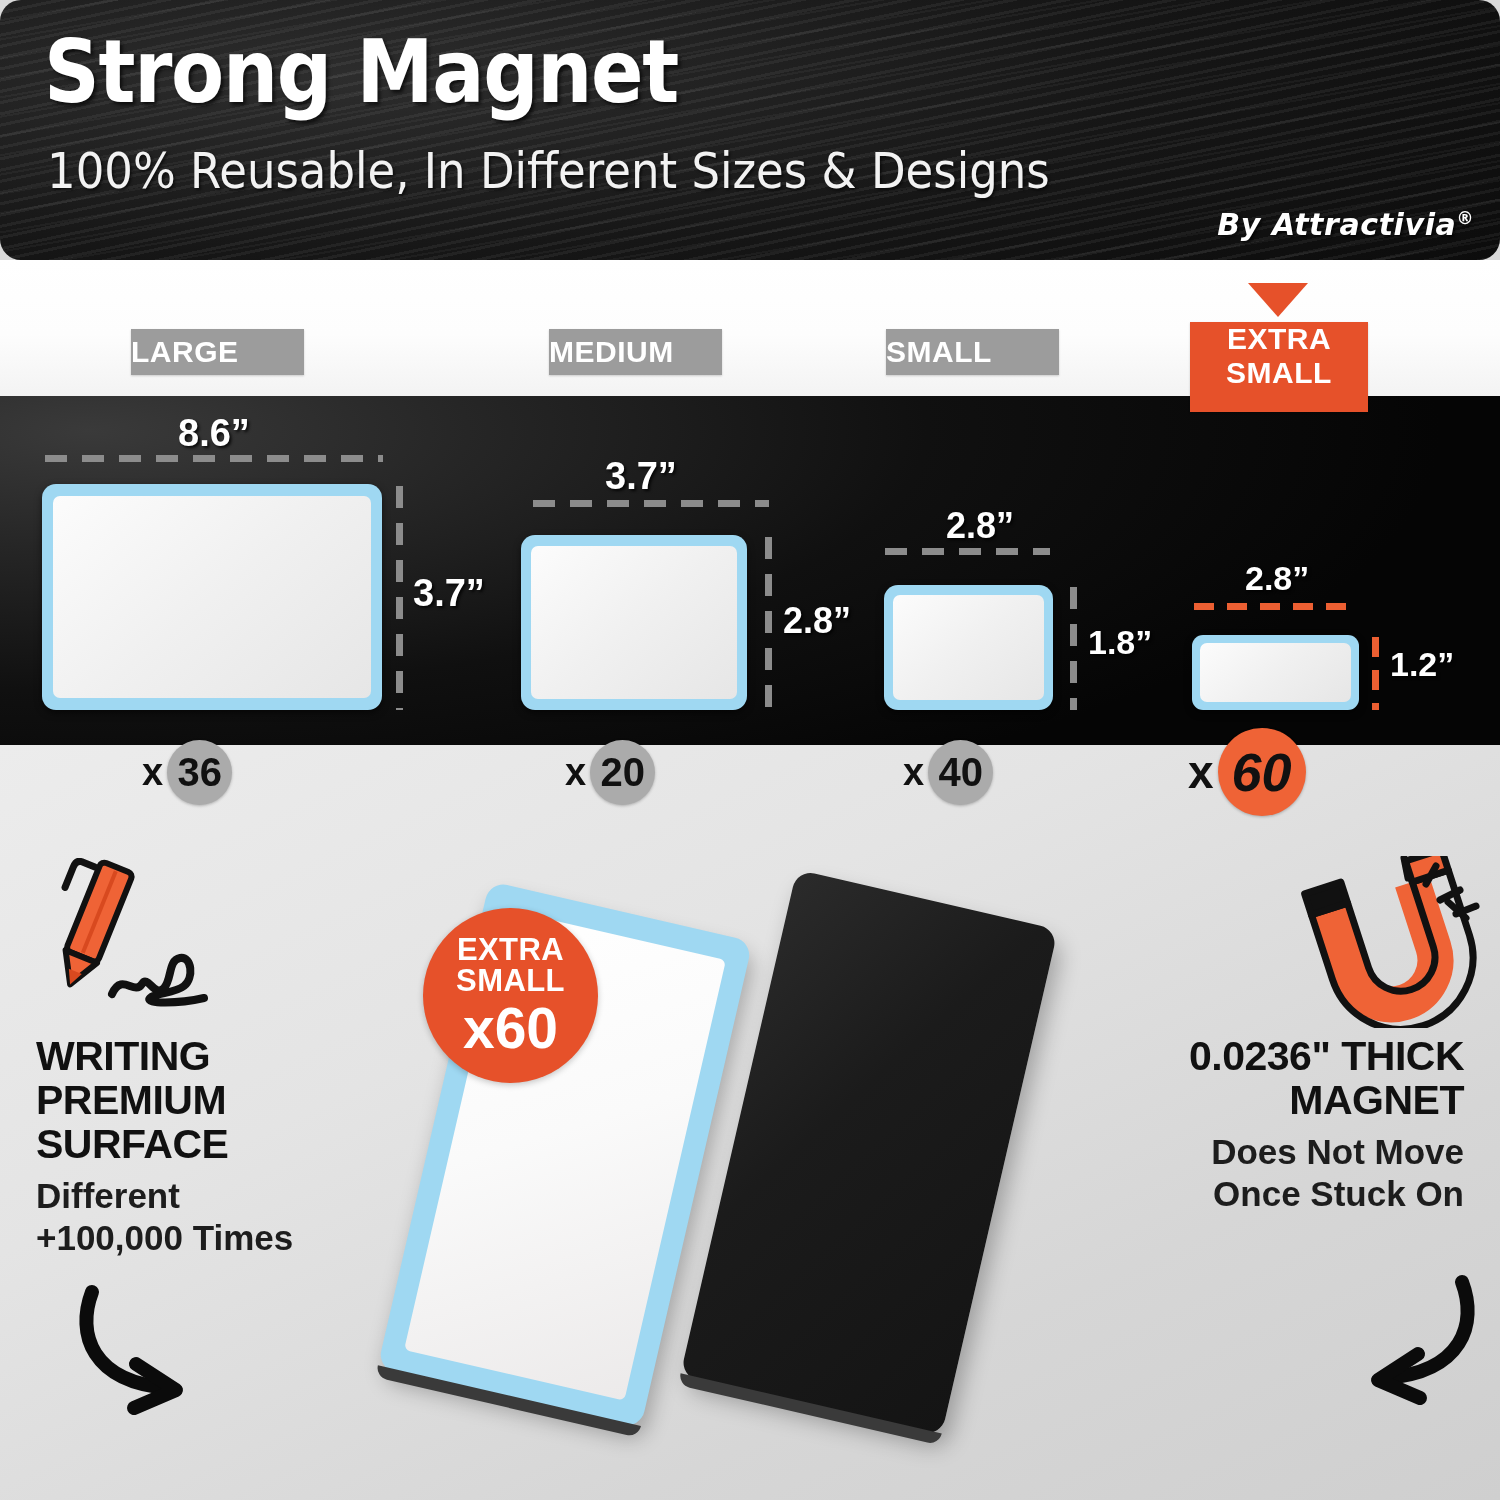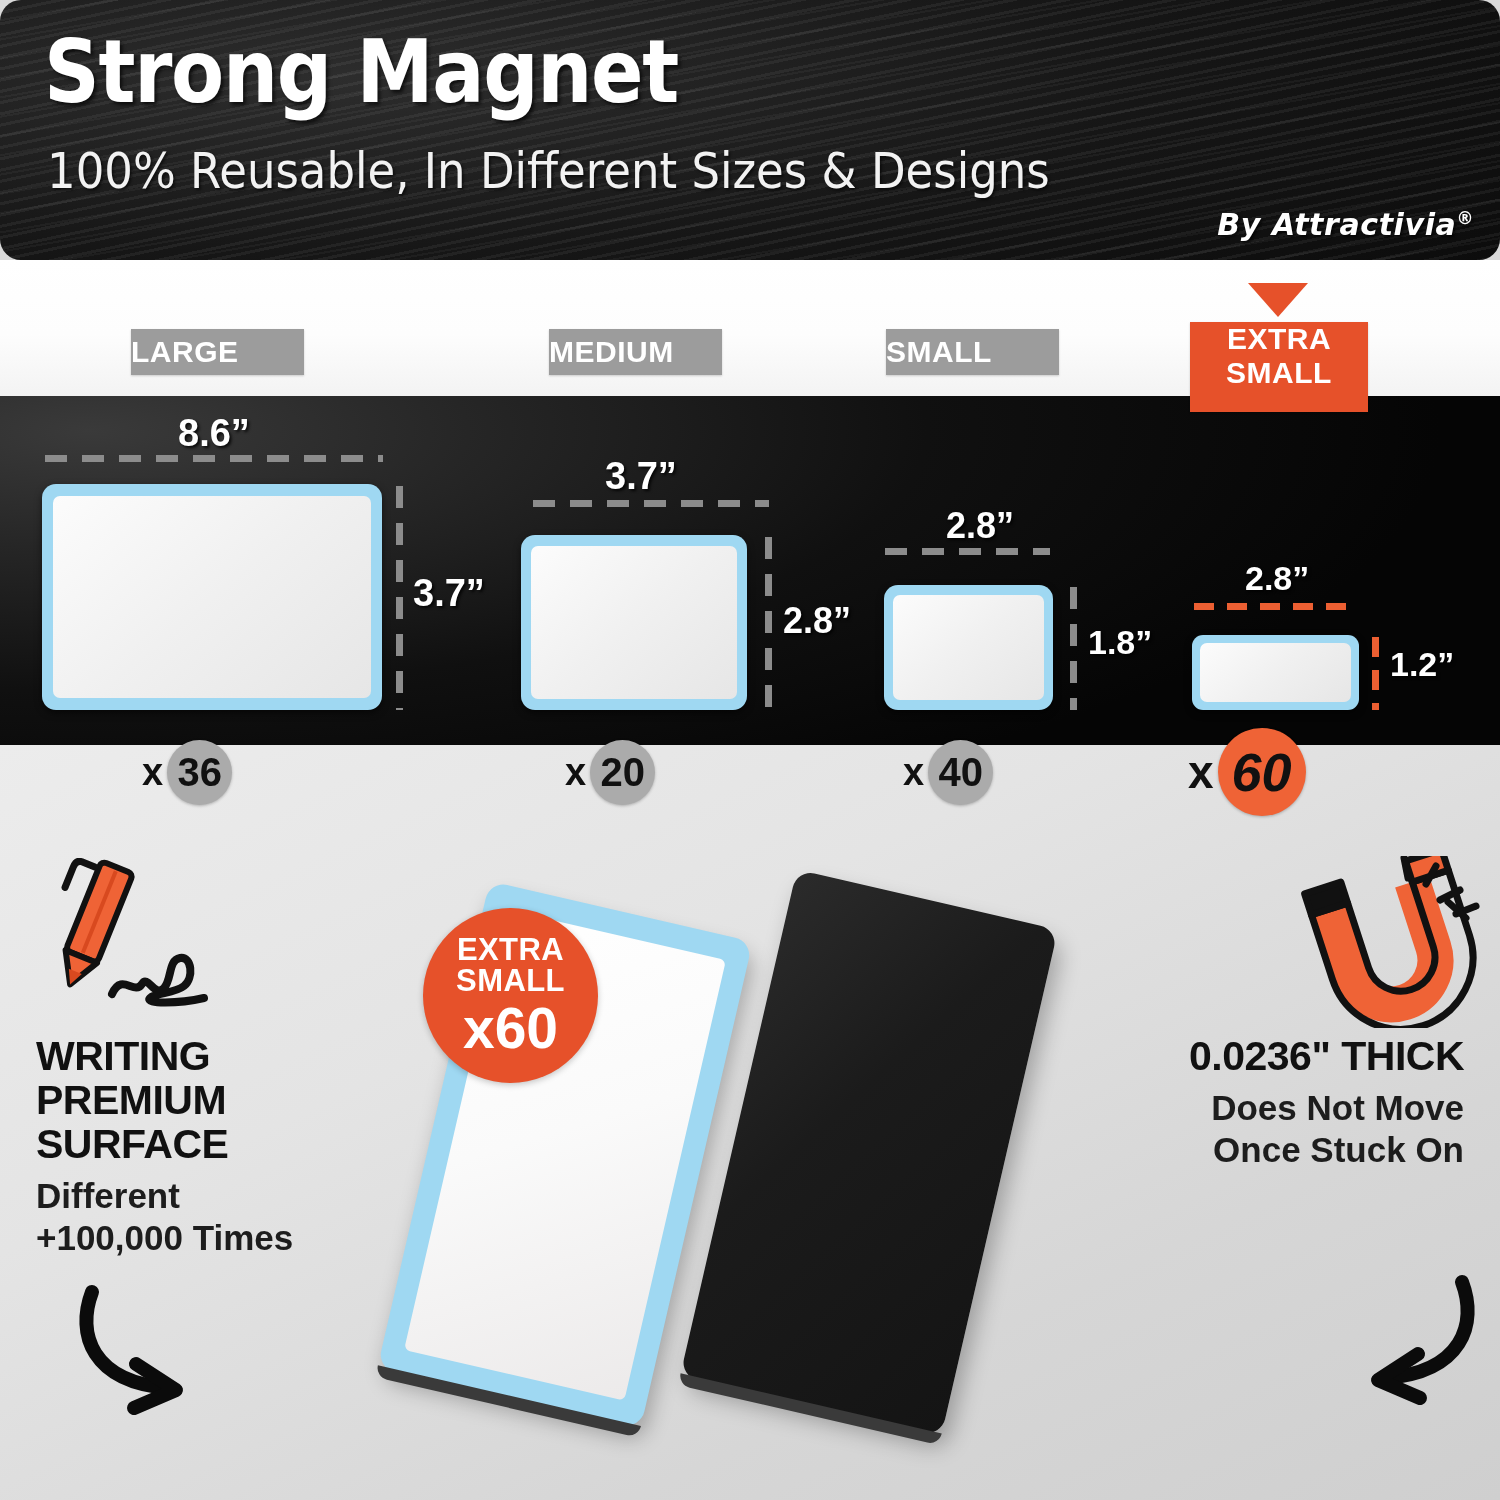--- a/index.html
+++ b/index.html
@@ -360,20 +360,21 @@
         <line x1="144" y1="44" x2="164" y2="34"></line>
         <line x1="160" y1="58" x2="180" y2="50"></line>
         <line x1="152" y1="46" x2="170" y2="62"></line>
       </g>
     </svg>
   </div>
 
   <div class="feature feat-right">
     <div class="feature-title">
       <div>0.0236" THICK</div>
+      <div>MAGNET</div>
     </div>
     <div class="feature-sub">
       <div>Does Not Move</div>
       <div>Once Stuck On</div>
     </div>
   </div>
 
   <div class="arrow-wrap" style="left:1292px; top:1268px;">
     <svg width="200" height="140" viewBox="0 0 200 140">
       <g transform="translate(200,0) scale(-1,1)">

